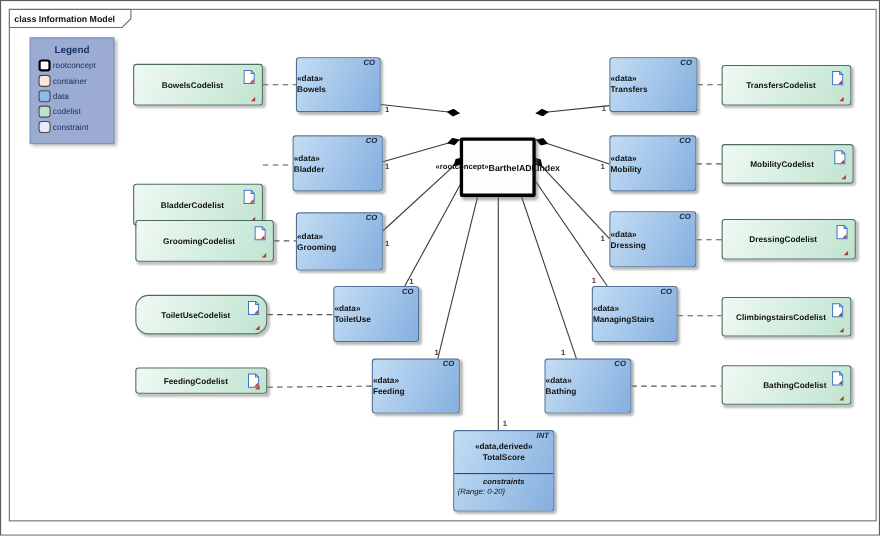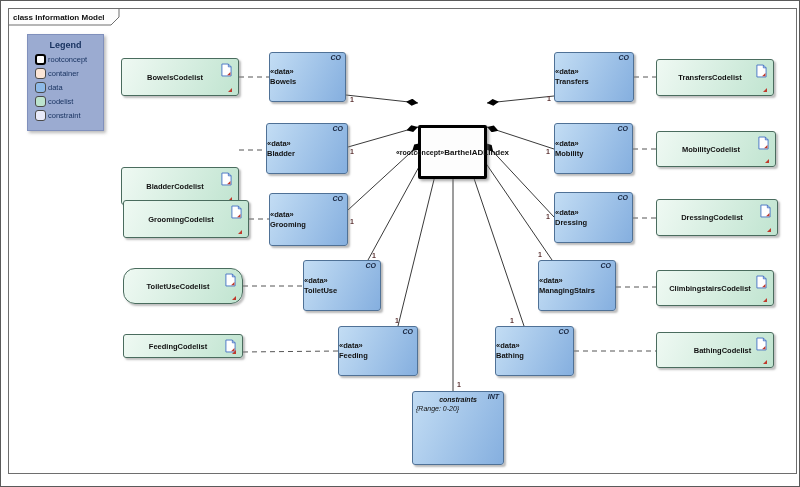--- a/index.html
+++ b/index.html
@@ -156,20 +156,24 @@
 
   <div id="nodes">
 
     <div class="node node-root" id="root-node" style="left: 417px; top: 88px; width: 69px; height: 54px;">
       <span class="stereo">«rootconcept»</span>
       <span class="nname">BarthelADLIndex</span>
     </div>
 
     <div class="node node-total" id="total-node" style="left: 411px; top: 390px; width: 92px; height: 74px;">
       <span class="corner-tag">INT</span>
+      <div class="total-top">
+        <span class="stereo">«data,derived»</span>
+        <span class="nname">TotalScore</span>
+      </div>
       <div class="total-bottom">
         <span class="constraints-label">constraints</span>
         <span class="constraints-value">{Range: 0-20}</span>
       </div>
     </div>
 
   <div class="node node-data" style="left: 268px; top: 51px; width: 77px; height: 50px;">
       <span class="corner-tag">CO</span>
       <span class="stereo">«data»</span>
       <span class="nname">Bowels</span>

